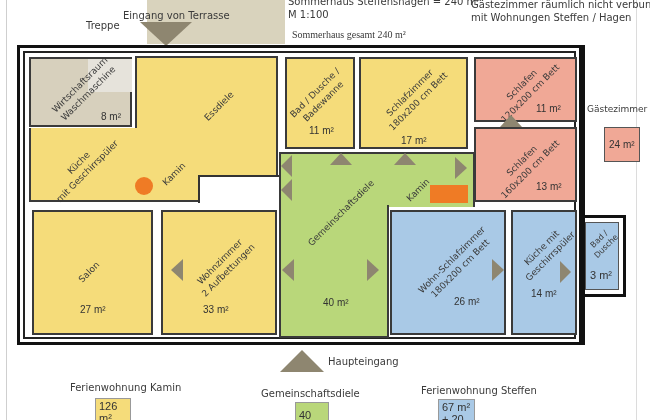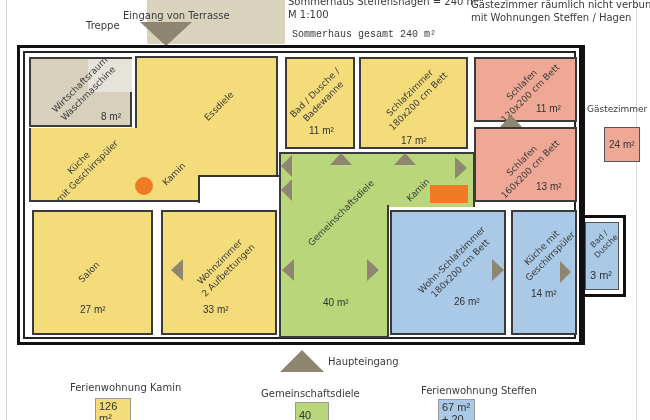--- a/index.html
+++ b/index.html
@@ -18,21 +18,21 @@
 </head>
 <body>
 
 <div class="abs" style="left:6px;top:0;width:1px;height:420px;background:#cfcfcf;"></div>
 <div class="abs" style="left:636px;top:0;width:1px;height:420px;background:#dcdcdc;"></div>
 
 <div class="abs" style="left:147px;top:0;width:138px;height:44px;background:#d9d3bd;"></div>
 
 <div class="lbl" style="left:288px;top:-4px;font-size:10px;">Sommerhaus Steffenshagen = 240 m²</div>
 <div class="lbl" style="left:288px;top:9px;font-size:10px;">M 1:100</div>
-<div class="lbl" style="left:292px;top:29px;font-size:10px;font-family:Liberation Mono, monospace;">Sommerhaus gesamt 240 m²</div>
+<div class="lbl" style="left:292px;top:29px;font-size:10px;font-family:Liberation Serif, serif;">Sommerhaus gesamt 240 m²</div>
 <div class="lbl" style="left:471px;top:-1px;">Gästezimmer räumlich nicht verbunden</div>
 <div class="lbl" style="left:471px;top:12px;">mit Wohnungen Steffen / Hagen</div>
 
 <div class="lbl" style="left:86px;top:20px;">Treppe</div>
 <div class="lbl" style="left:123px;top:10px;">Eingang von Terrasse</div>
 
 <div class="abs" style="left:140px;top:22px;width:0;height:0;border-left:26px solid transparent;border-right:26px solid transparent;border-top:24px solid #8e8670;"></div>
 
 <div class="abs" style="left:17px;top:45px;width:565px;height:300px;border:3px solid #111;box-sizing:border-box;"></div>
 <div class="abs" style="left:23px;top:51px;width:553px;height:288px;border:2px solid #222;box-sizing:border-box;"></div>

